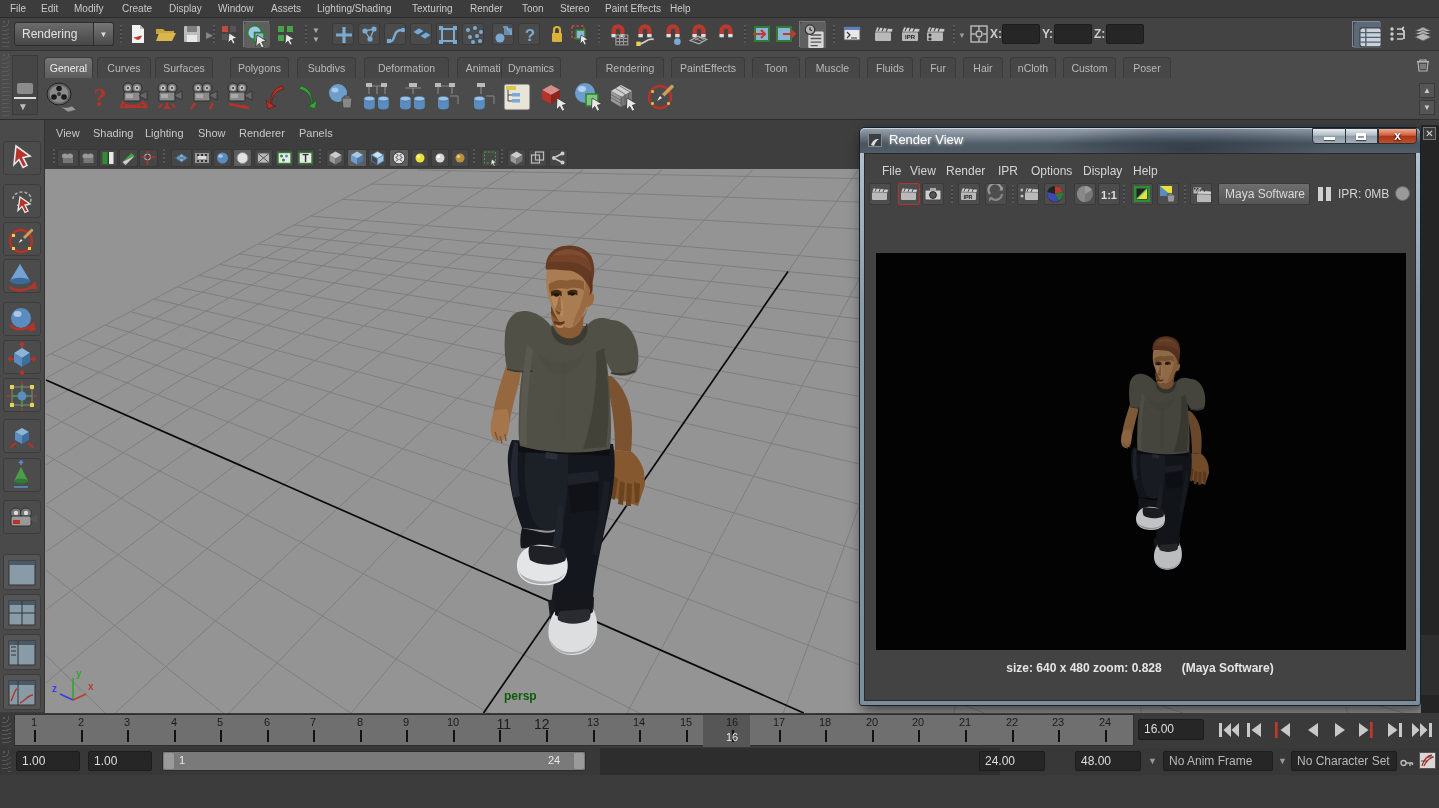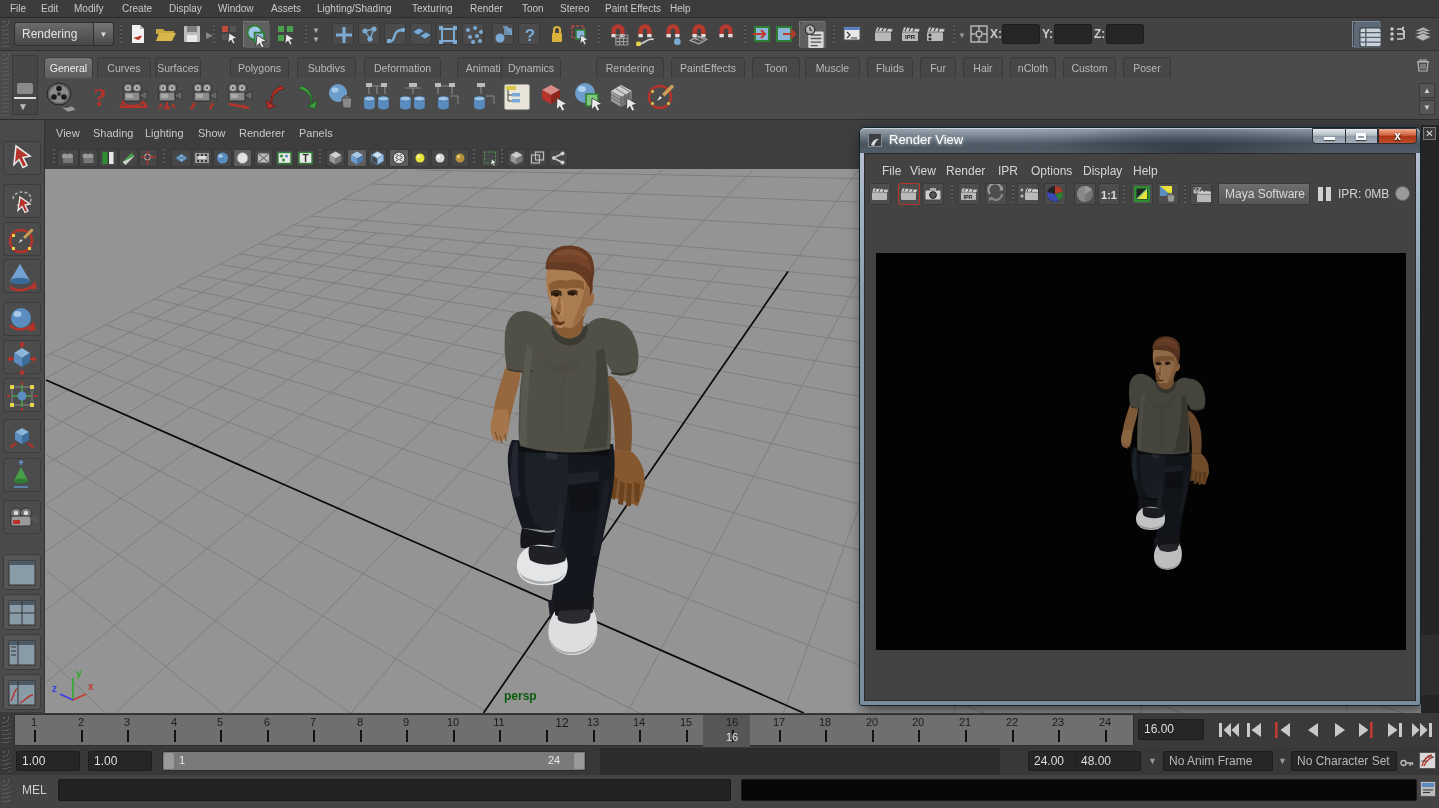--- a/index.html
+++ b/index.html
@@ -242,24 +242,24 @@
           <path d="M10 6h6M10 11h6M10 16h6" stroke="#ccc" stroke-width="1.4"></path>
           <path d="M17 4c-2 1-2 3 0 4v8" stroke="#ddd" stroke-width="1.6" fill="none"></path>
         </svg></div>
       <div style="left:1411px;top:5px;width:24px;height:22px;position:absolute;"><svg width="24" height="22" viewBox="0 0 22 22">
           <path d="M3 14l8-4 8 4-8 4zM3 11l8-4 8 4M3 8l8-4 8 4" fill="#b5b5b5" stroke="#555" stroke-width="0.8"></path>
         </svg></div>
     </div>
     <div id="shelf" class="abs">
       <div class="tab active" style="left:44px;width:49px">General</div>
       <div class="tab" style="left:97px;width:54px">Curves</div>
-      <div class="tab" style="left:155px;width:46px">Surfaces</div>
+      <div class="tab" style="left:155px;width:58px">Surfaces</div>
       <div class="tab" style="left:230px;width:59px">Polygons</div>
       <div class="tab" style="left:297px;width:59px">Subdivs</div>
-      <div class="tab" style="left:364px;width:77px">Deformation</div>
+      <div class="tab" style="left:364px;width:85px">Deformation</div>
       <div class="tab" style="left:457px;width:64px">Animation</div>
       <div class="tab" style="left:501px;width:60px">Dynamics</div>
       <div class="tab" style="left:596px;width:68px">Rendering</div>
       <div class="tab" style="left:671px;width:74px">PaintEffects</div>
       <div class="tab" style="left:752px;width:48px">Toon</div>
       <div class="tab" style="left:805px;width:55px">Muscle</div>
       <div class="tab" style="left:867px;width:46px">Fluids</div>
       <div class="tab" style="left:920px;width:36px">Fur</div>
       <div class="tab" style="left:963px;width:40px">Hair</div>
       <div class="tab" style="left:1010px;width:46px">nCloth</div>
@@ -988,20 +988,21 @@
 
 <path d="M558 297 C557 302 556 307 554 311 C556 313 559 314 561 312 C560 307 560 301 560 297 Z" fill="#96683e"></path>
 <path d="M554 311 C556 313 558 314 560 313 L559 316 C557 317 555 315 554 311 Z" fill="#6e4526"></path>
 
 <path d="M553 323 C557 325 561 325 564 323 L564 326 C561 328 556 328 553 326 Z" fill="#5e3519"></path>
 <path d="M555 327 C558 329 561 329 563 327 L563 330 C560 331 557 331 555 329 Z" fill="#c08a64"></path>
 </g>
 </g>
 </g>
 </svg></div>
+      <div class="abs" style="left:0px;top:534px;width:562px;height:17px;text-align:center;color:#e5e5e5;font-size:12px;font-weight:bold">size: 640 x 480 zoom: 0.828&nbsp;&nbsp;&nbsp;&nbsp;&nbsp;&nbsp;(Maya Software)</div>
     </div>
     <div class="abs" style="left:1421px;top:125px;width:18px;height:588px;background:#242424">
       <div class="abs" style="left:2px;top:2px;width:13px;height:13px;background:#3a3a3a;border:1px solid #777;color:#ddd;font-size:10px;line-height:12px;text-align:center">✕</div>
       <div class="abs" style="left:0;top:510px;width:18px;height:60px;background:#2e2e2e"></div>
     </div>
     <div id="timeline" class="abs">
       <div class="abs" style="left:2px;top:3px;width:9px;height:29px;background:repeating-radial-gradient(circle at 2px 2px,#5a5a5a 0 1px,transparent 1px 4px)"></div>
       <div id="timetrack">
         <div class="abs" style="left:688px;top:0;width:47px;height:32px;background:#565656"></div>
         <div class="abs" style="left:7px;top:1px;width:24px;text-align:center;color:#1c1c1c;font-size:11px">1</div>
@@ -1017,23 +1018,23 @@
         <div class="abs" style="left:240px;top:1px;width:24px;text-align:center;color:#1c1c1c;font-size:11px">6</div>
         <div class="abs" style="left:252px;top:15px;width:2px;height:12px;background:#111"></div>
         <div class="abs" style="left:286px;top:1px;width:24px;text-align:center;color:#1c1c1c;font-size:11px">7</div>
         <div class="abs" style="left:298px;top:15px;width:2px;height:12px;background:#111"></div>
         <div class="abs" style="left:333px;top:1px;width:24px;text-align:center;color:#1c1c1c;font-size:11px">8</div>
         <div class="abs" style="left:345px;top:15px;width:2px;height:12px;background:#111"></div>
         <div class="abs" style="left:379px;top:1px;width:24px;text-align:center;color:#1c1c1c;font-size:11px">9</div>
         <div class="abs" style="left:391px;top:15px;width:2px;height:12px;background:#111"></div>
         <div class="abs" style="left:426px;top:1px;width:24px;text-align:center;color:#1c1c1c;font-size:11px">10</div>
         <div class="abs" style="left:438px;top:15px;width:2px;height:12px;background:#111"></div>
-        <div class="abs" style="left:472px;top:1px;width:24px;text-align:center;color:#1c1c1c;font-size:11px">11</div>
+        <div class="abs" style="left:472px;top:1px;width:24px;text-align:right;color:#1c1c1c;font-size:14px">11</div>
         <div class="abs" style="left:484px;top:15px;width:2px;height:12px;background:#111"></div>
-        <div class="abs" style="left:535px;top:1px;width:24px;text-align:center;color:#1c1c1c;font-size:12px">12</div>
+        <div class="abs" style="left:519px;top:1px;width:24px;color:#1c1c1c;font-size:14px">12</div>
         <div class="abs" style="left:531px;top:15px;width:2px;height:12px;background:#111"></div>
         <div class="abs" style="left:566px;top:1px;width:24px;text-align:center;color:#1c1c1c;font-size:11px">13</div>
         <div class="abs" style="left:578px;top:15px;width:2px;height:12px;background:#111"></div>
         <div class="abs" style="left:612px;top:1px;width:24px;text-align:center;color:#1c1c1c;font-size:11px">14</div>
         <div class="abs" style="left:624px;top:15px;width:2px;height:12px;background:#111"></div>
         <div class="abs" style="left:659px;top:1px;width:24px;text-align:center;color:#1c1c1c;font-size:11px">15</div>
         <div class="abs" style="left:671px;top:15px;width:2px;height:12px;background:#111"></div>
         <div class="abs" style="left:705px;top:1px;width:24px;text-align:center;color:#1c1c1c;font-size:11px">16</div>
         <div class="abs" style="left:717px;top:15px;width:2px;height:12px;background:#111"></div>
         <div class="abs" style="left:752px;top:1px;width:24px;text-align:center;color:#1c1c1c;font-size:11px">17</div>
@@ -1090,37 +1091,27 @@
       <div class="abs" style="left:2px;top:2px;width:9px;height:22px;background:repeating-radial-gradient(circle at 2px 2px,#555 0 1px,transparent 1px 4px)"></div>
       <div class="field" style="left:16px;top:3px;width:64px;height:20px;line-height:14px">1.00</div>
       <div class="field" style="left:88px;top:3px;width:64px;height:20px;line-height:14px">1.00</div>
       <div class="abs" style="left:162px;top:3px;width:424px;height:20px;background:#7a7a7a;border:1px solid #2c2c2c;border-radius:2px">
         <div class="abs" style="left:1px;top:1px;width:10px;height:16px;background:#9a9a9a;border-radius:2px"></div>
         <div class="abs" style="left:411px;top:1px;width:10px;height:16px;background:#9a9a9a;border-radius:2px"></div>
         <div class="abs" style="left:16px;top:2px;color:#e8e8e8;font-size:11px">1</div>
         <div class="abs" style="left:385px;top:2px;color:#e8e8e8;font-size:11px">24</div>
       </div>
       <div class="abs" style="left:600px;top:0;width:400px;height:27px;background:#2d2d2d"></div>
-      <div class="field" style="left:1028px;top:3px;width:50px;height:20px;line-height:14px">24.00</div>
+      <div class="field" style="left:979px;top:3px;width:66px;height:20px;line-height:14px">24.00</div>
       <div class="field" style="left:1075px;top:3px;width:66px;height:20px;line-height:14px">48.00</div>
       <div class="abs" style="left:1148px;top:8px;color:#999;font-size:9px">▼</div>
       <div class="field" style="left:1163px;top:3px;width:110px;height:20px;line-height:14px;color:#b8b8b8">No Anim Frame</div>
       <div class="abs" style="left:1278px;top:8px;color:#999;font-size:9px">▼</div>
       <div class="field" style="left:1291px;top:3px;width:106px;height:20px;line-height:14px;color:#b8b8b8">No Character Set</div>
       <div class="abs" style="left:1400px;top:7px;width:14px;height:12px"><svg width="14" height="12" viewBox="0 0 14 12">
           <circle cx="3.5" cy="6" r="2.5" fill="none" stroke="#bbb" stroke-width="1.4"></circle>
           <path d="M6 6h7M10 6v3M12.5 6v2" stroke="#bbb" stroke-width="1.4"></path>
         </svg></div>
       <div class="abs" style="left:1419px;top:4px;width:17px;height:17px;background:#d8d8d8;border:1px solid #555"><svg width="15" height="15" viewBox="0 0 15 15">
           <path d="M2 13C4 6 7 3 12 2M4 13c2-5 4-7 9-9" stroke="#b5332a" stroke-width="1.3" fill="none"></path>
           <path d="M1 8h6M8 4h6" stroke="#333" stroke-width="0.8"></path>
         </svg></div>
     </div>
-    <div id="melrow" class="abs">
-      <div class="abs" style="left:2px;top:4px;width:9px;height:24px;background:repeating-radial-gradient(circle at 2px 2px,#5a5a5a 0 1px,transparent 1px 4px)"></div>
-      <div class="abs" style="left:22px;top:8px;color:#cfcfcf;font-size:12px">MEL</div>
-      <div class="abs" style="left:58px;top:4px;width:673px;height:22px;background:#222;border:1px solid #191919;border-radius:2px"></div>
-      <div class="abs" style="left:741px;top:4px;width:676px;height:22px;background:#060606;border:1px solid #191919;border-radius:2px"></div>
-      <div class="abs" style="left:1420px;top:6px;width:16px;height:16px;background:#bbb;border:1px solid #555"><svg width="14" height="14" viewBox="0 0 14 14">
-          <rect x="1" y="1" width="12" height="4" fill="#5b8cc0"></rect>
-          <path d="M2 8h10M2 10.5h7" stroke="#333" stroke-width="1"></path>
-        </svg></div>
-    </div>
   </div>
 </body></html>

